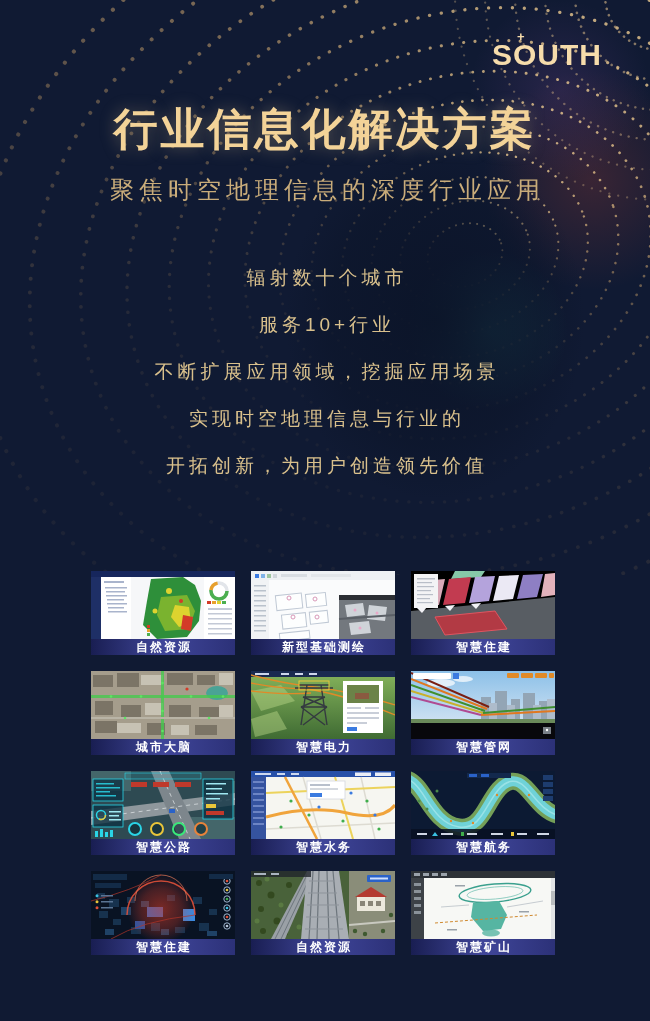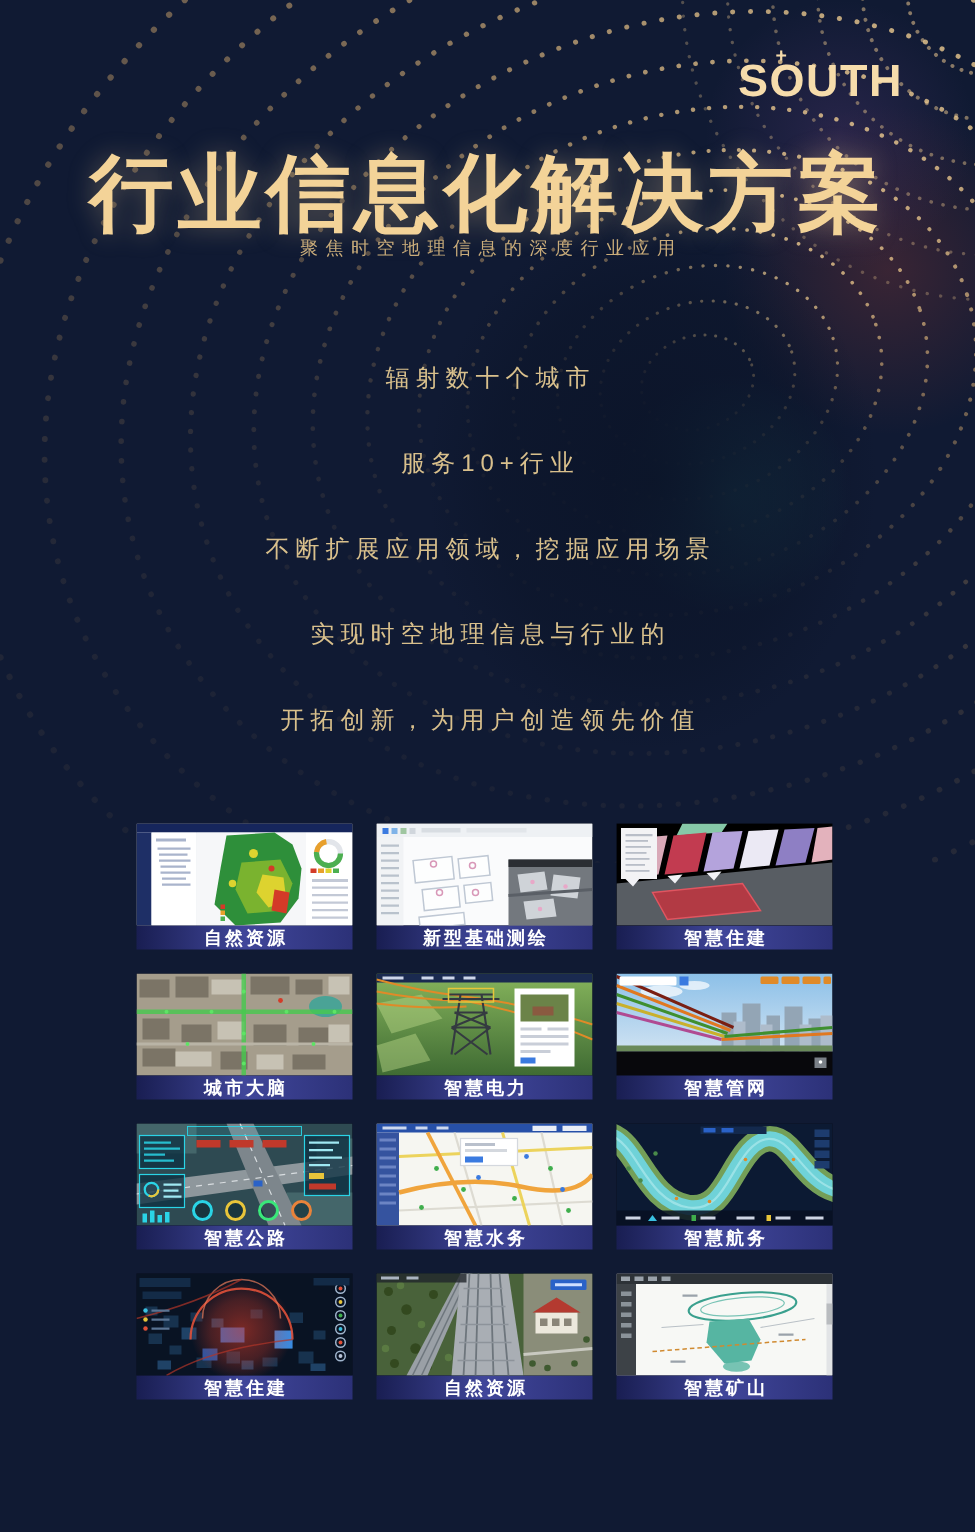--- a/index.html
+++ b/index.html
@@ -3,28 +3,28 @@
 <meta charset="utf-8">
 <style>
   html,body{margin:0;padding:0;background:#101a33;}
   .poster{position:relative;width:650px;height:1021px;overflow:hidden;
     background:#101a33;font-family:"Liberation Sans",sans-serif;}
   .vortex{position:absolute;top:0;left:0;pointer-events:none;}
   .logo{position:absolute;top:38px;right:48px;font-size:30px;font-weight:800;
     letter-spacing:1px;color:#f6dcab;z-index:3;}
   .logo .sparkle{position:absolute;left:25px;top:-9px;font-size:13px;font-weight:700;color:#f6dcab;}
   .header{position:relative;z-index:2;text-align:center;padding-top:106px;}
-  .title{margin:0;font-size:56px;line-height:46px;font-weight:800;letter-spacing:3px;
+  .title{margin:0;font-size:44px;line-height:46px;font-weight:800;letter-spacing:3px;
     color:#f3d398;text-shadow:0 0 16px rgba(243,211,152,.35);}
-  .subtitle{margin:1px 0 0;font-size:12px;line-height:24px;font-weight:500;
+  .subtitle{margin:26px 0 0;font-size:24px;line-height:24px;font-weight:500;
     letter-spacing:5px;padding-left:5px;color:#c9ac7a;}
   .intro{position:relative;z-index:2;margin-top:54px;text-align:center;}
-  .intro p{margin:14px;font-size:16px;line-height:43px;letter-spacing:4px;
+  .intro p{margin:4px;font-size:19px;line-height:43px;letter-spacing:4px;
     padding-left:4px;color:#d9c08c;font-weight:400;}
-  .grid{position:relative;z-index:2;width:468px;margin:47px auto 0;display:grid;
+  .grid{position:relative;z-index:2;width:468px;margin:84px auto 0;display:grid;
     grid-template-columns:repeat(3,144px);column-gap:18px;row-gap:20px;gap:16px;}
   .card{width:144px;margin:0;}
   .art{display:block;width:144px;height:68px;background:#0a0f1f;}
   .art svg{display:block;width:144px;height:68px;}
   .caption{height:16px;line-height:16px;text-align:center;font-size:12px;font-weight:700;
     letter-spacing:2px;padding-left:2px;color:#ffffff;
     background:linear-gradient(90deg,#191e52 0%,#40469a 50%,#2c3178 100%);}
 </style>
 </head>
 <body>

